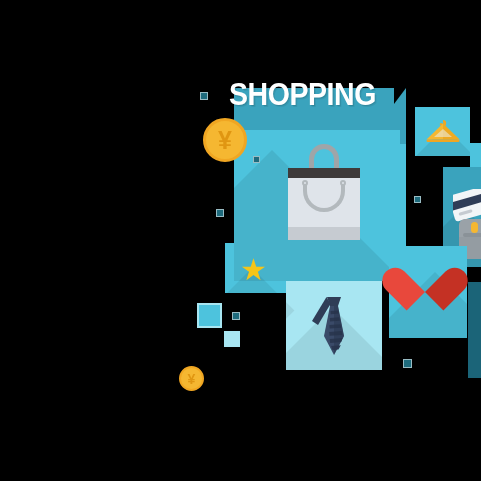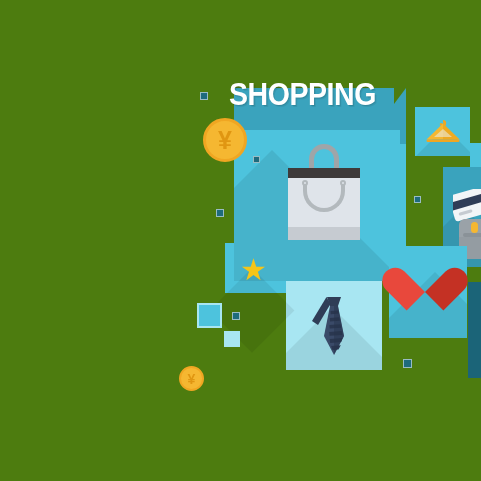--- a/index.html
+++ b/index.html
@@ -5,21 +5,21 @@
   html, body {
     margin: 0;
     padding: 0;
     background: #ffffff;
   }
   #stage {
     position: relative;
     width: 481px;
     height: 481px;
     overflow: hidden;
-    background: #4d7c0f;
+    background: #000000;
     font-family: "Liberation Sans", sans-serif;
   }
   .abs { position: absolute; }
 
   
   .panel-main {
     left: 234px; top: 104px; width: 172px; height: 177px;
     background: #4dc3dd;
   }
   .panel-main-lower {

